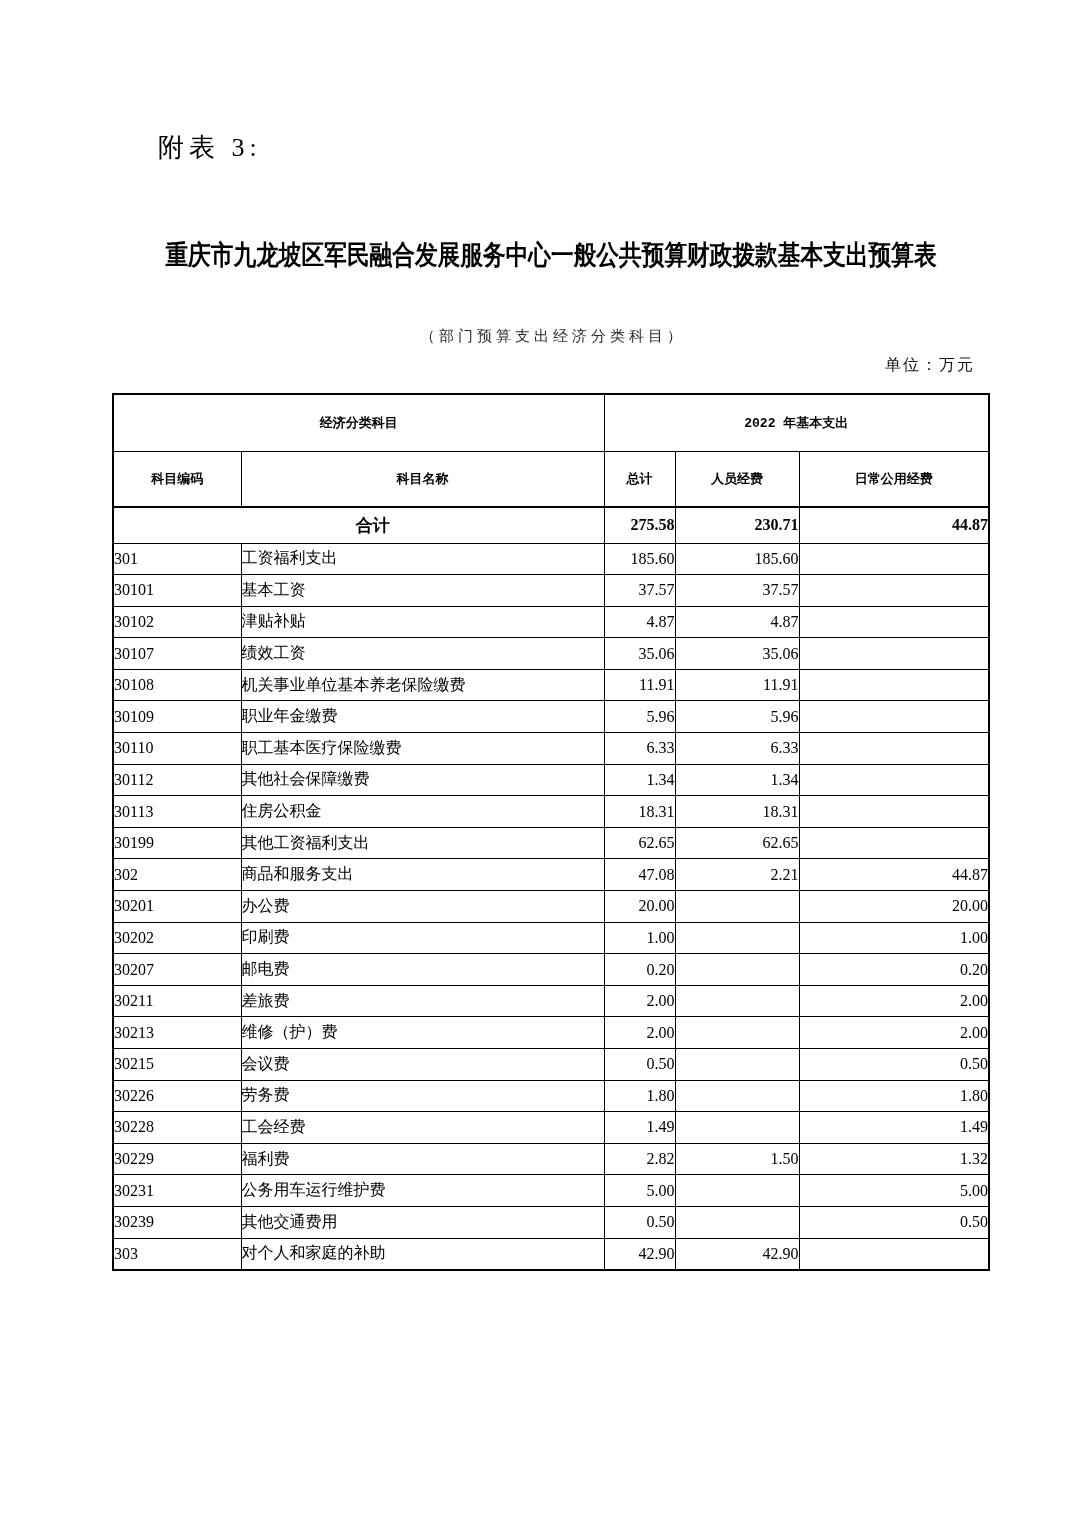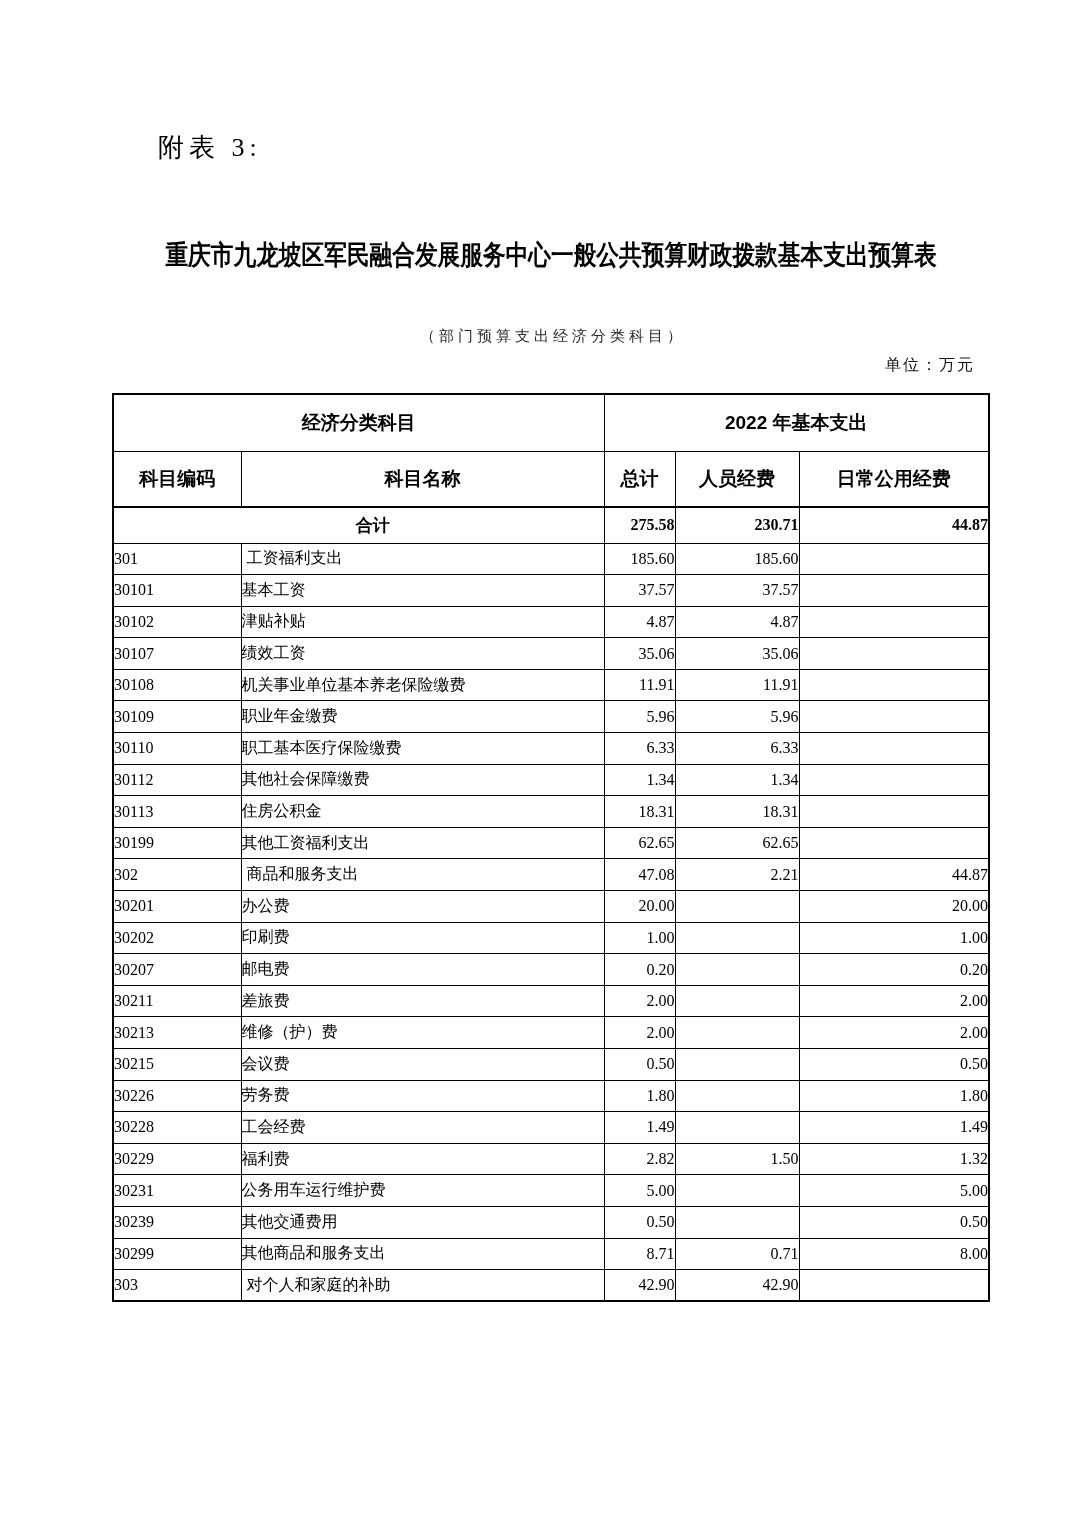--- a/index.html
+++ b/index.html
@@ -69,36 +69,36 @@
     vertical-align: middle;
     overflow: hidden;
     white-space: nowrap;
   }
   tr.group-row { height: 57px; }
   tr.cols-row  { height: 56px; padding-left: 32px; }
   tr.cols-row th { border-bottom: 2px solid #000; }
   tr.total-row { height: 36px; }
   tr.data-row  { height: 31.6px; }
   th.hdr {
-    font-family: Liberation Sans, sans-serif;
+    font-family: Liberation Mono, monospace;
     font-weight: bold;
-    font-size: 19px;
+    font-size: 13px;
     text-align: center;
   }
   td.cell-code {
     font-size: 16px;
     text-align: left;
     padding-left: 8px;
   }
   td.cell-name {
     font-size: 16px;
     text-align: left;
     padding-left: 10px;
   }
-  td.cell-name.parent { padding-left: 5px; }
+  td.cell-name.parent { }
   td.num {
     font-size: 16px;
     text-align: right;
   }
   td.col-total     { padding-right: 6px; }
   td.col-personnel { padding-right: 9px; }
   td.col-daily     { padding-right: 8px; }
   tr.total-row td.total-label {
     font-family: "Liberation Sans", "DejaVu Sans", sans-serif;
     font-weight: bold;
@@ -323,27 +323,20 @@
     </tr>
 
     <tr class="data-row">
       <td class="cell-code">30239</td>
       <td class="cell-name">其他交通费用</td>
       <td class="num col-total">0.50</td>
       <td class="num col-personnel"></td>
       <td class="num col-daily">0.50</td>
     </tr>
 
-    <tr class="data-row">
-      <td class="cell-code">30299</td>
-      <td class="cell-name">其他商品和服务支出</td>
-      <td class="num col-total">8.71</td>
-      <td class="num col-personnel">0.71</td>
-      <td class="num col-daily">8.00</td>
-    </tr>
 
     <tr class="data-row">
       <td class="cell-code">303</td>
       <td class="cell-name parent">对个人和家庭的补助</td>
       <td class="num col-total">42.90</td>
       <td class="num col-personnel">42.90</td>
       <td class="num col-daily"></td>
     </tr>
   </tbody>
   </table>

